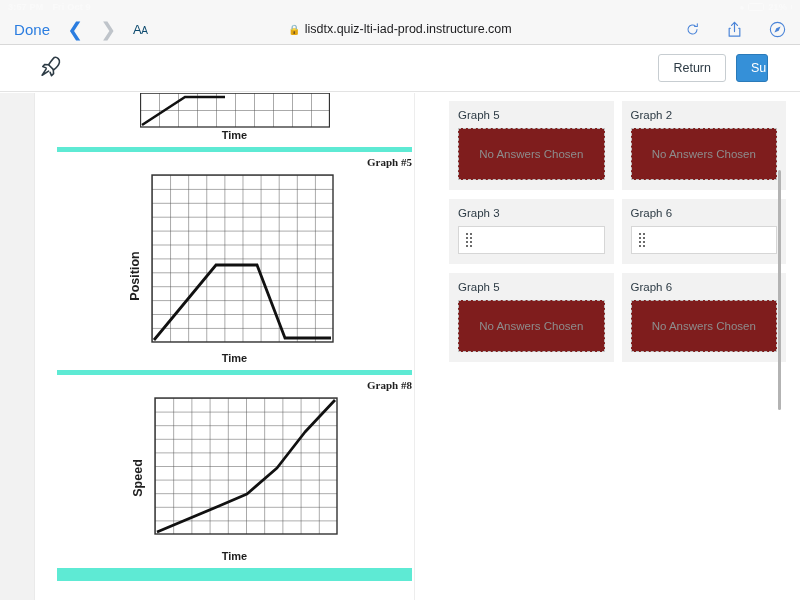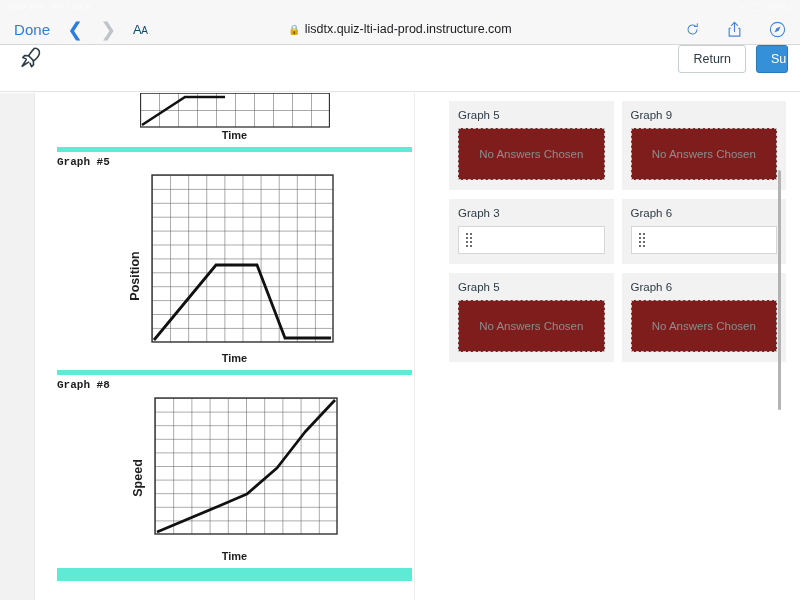--- a/index.html
+++ b/index.html
@@ -62,22 +62,22 @@
   }
   .lock-icon { font-size: 10px; color: #1c1c1e; }
   #nav-right { margin-left: auto; display: flex; align-items: center; gap: 27px; }
   .tb-icon { color: #4a84d8; display: inline-flex; }
 
   
   #app-toolbar {
     height: 47px; width: 100%;
     background: #ffffff;
     border-bottom: 1px solid #e3e3e3;
-    display: flex; align-items: flex-start;
-    padding: 0 12px;
+    display: flex; align-items: center;
+    padding: 0 32px;
     position: relative;
   }
   #rocket-icon { color: #2d3b45; margin-left: 7px; }
   #toolbar-actions {
     margin-left: auto; display: flex; align-items: center; gap: 10px;
   }
   #return-button {
     border: 1px solid #c7cdd1; background: #fff;
     border-radius: 3px; padding: 6px 14px;
     font-size: 12.5px; color: #2d3b45;
@@ -106,22 +106,22 @@
     position: relative; overflow: hidden;
   }
   #question-inner {
     position: absolute; top: 0; left: 22px;
     width: 355px; background: #5eead4;
     padding-bottom: 8px;
   }
 
   .graph-card { background: #ffffff; margin: 0 0 5px 0; padding: 4px 0 6px 0; }
   .graph-title {
-    text-align: left; font-size: 11px; font-weight: bold;
-    color: #1f1f1f; font-family: Liberation Mono, monospace;
+    text-align: right; font-size: 11px; font-weight: bold;
+    color: #1f1f1f; font-family: Liberation Serif, serif;
     margin-bottom: 3px;
   }
   .graph-holder { display: flex; justify-content: center; }
   .axis-label-x {
     text-align: center; font-size: 11px; font-weight: bold; color: #1f1f1f;
     margin-top: 1px;
   }
 
   
   #answers-pane {
@@ -332,21 +332,21 @@
     <div id="answers-grid">
 
       <div class="answer-cell">
         <div class="answer-cell-label">Graph 5</div>
         <div class="empty-slot">
           <span>No Answers Chosen</span>
         </div>
       </div>
 
       <div class="answer-cell">
-        <div class="answer-cell-label">Graph 9</div>
+        <div class="answer-cell-label">Graph 2</div>
         <div class="empty-slot">
           <span>No Answers Chosen</span>
         </div>
       </div>
 
       <div class="answer-cell">
         <div class="answer-cell-label">Graph 3</div>
         <div class="filled-slot">
           <span class="drag-handle">
             <span class="dots-grid">

